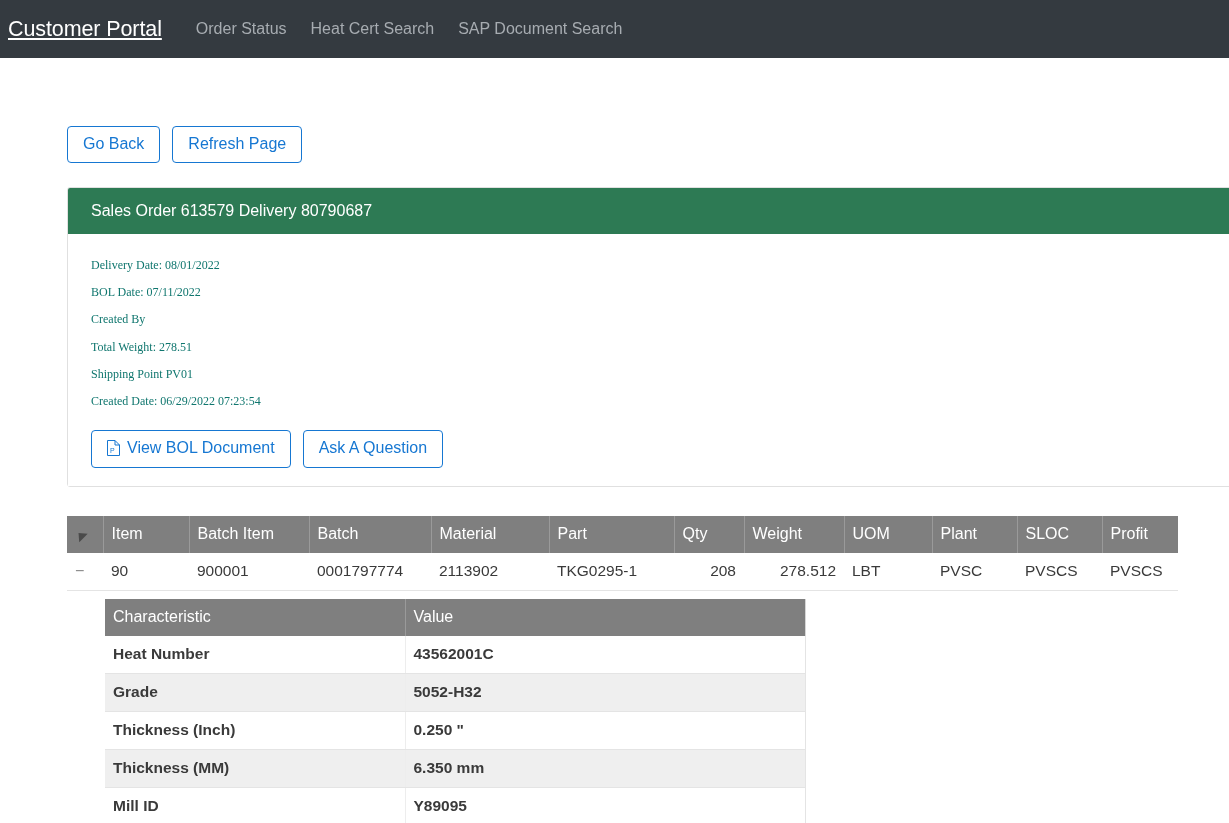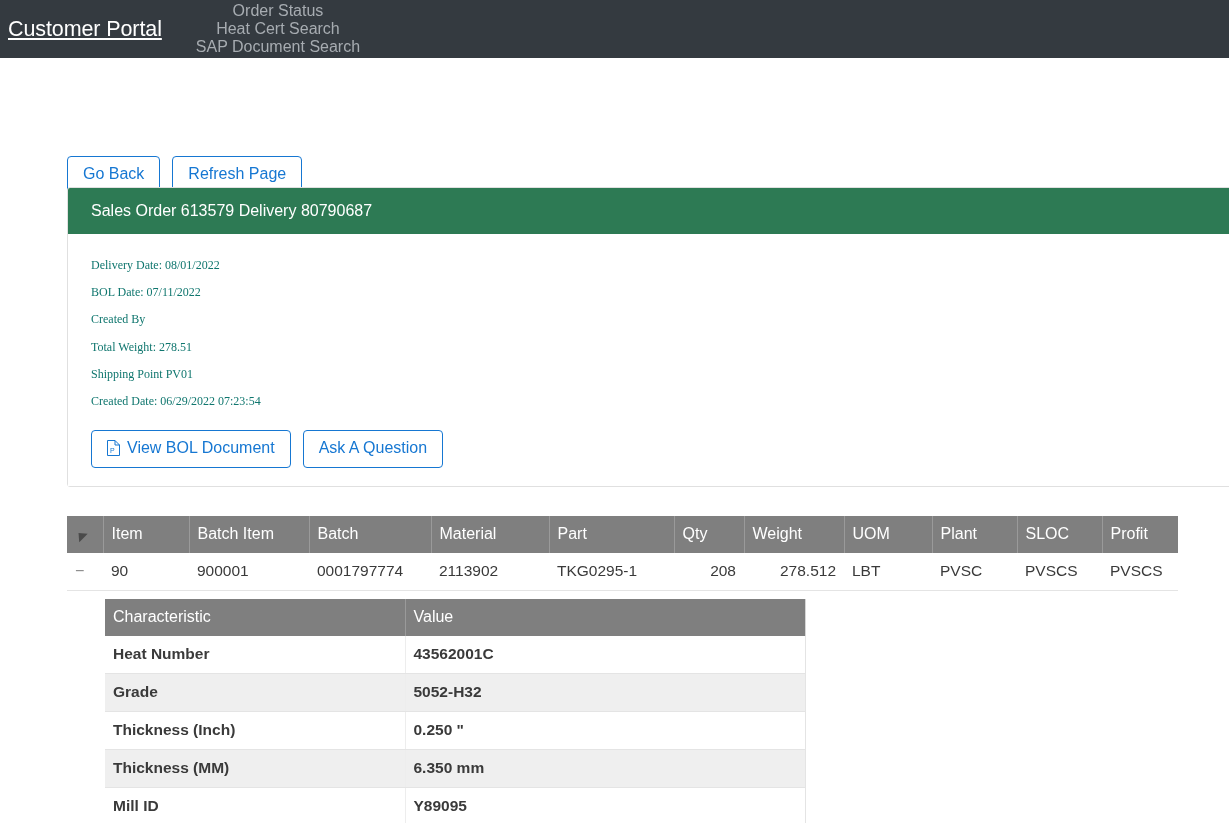--- a/index.html
+++ b/index.html
@@ -23,22 +23,21 @@
   }
   .navbar-brand {
     color: #ffffff;
     font-size: 21.5px;
     letter-spacing: -0.1px;
     white-space: nowrap;
     padding-right: 22px;
   }
   .nav-links {
     display: flex;
-    align-items: center;
-    flex-direction: column;
+    align-items: flex-start;
   }
   .nav-link {
     color: #a7acb1;
     font-size: 16px;
     text-decoration: none;
     padding: 0 12px;
     white-space: nowrap;
     cursor: pointer;
   }
 
@@ -46,21 +45,21 @@
   .page {
     position: relative;
     width: 1229px;
     height: 765px;
     background: #ffffff;
   }
 
   .toolbar {
     position: absolute;
     left: 67px;
-    top: 98px;
+    top: 68px;
     display: flex;
     gap: 12px;
   }
   .btn-outline {
     background: #ffffff;
     border: 1px solid #1677d2;
     color: #1677d2;
     border-radius: 4px;
     font-size: 16px;
     font-family: "Liberation Sans", sans-serif;

